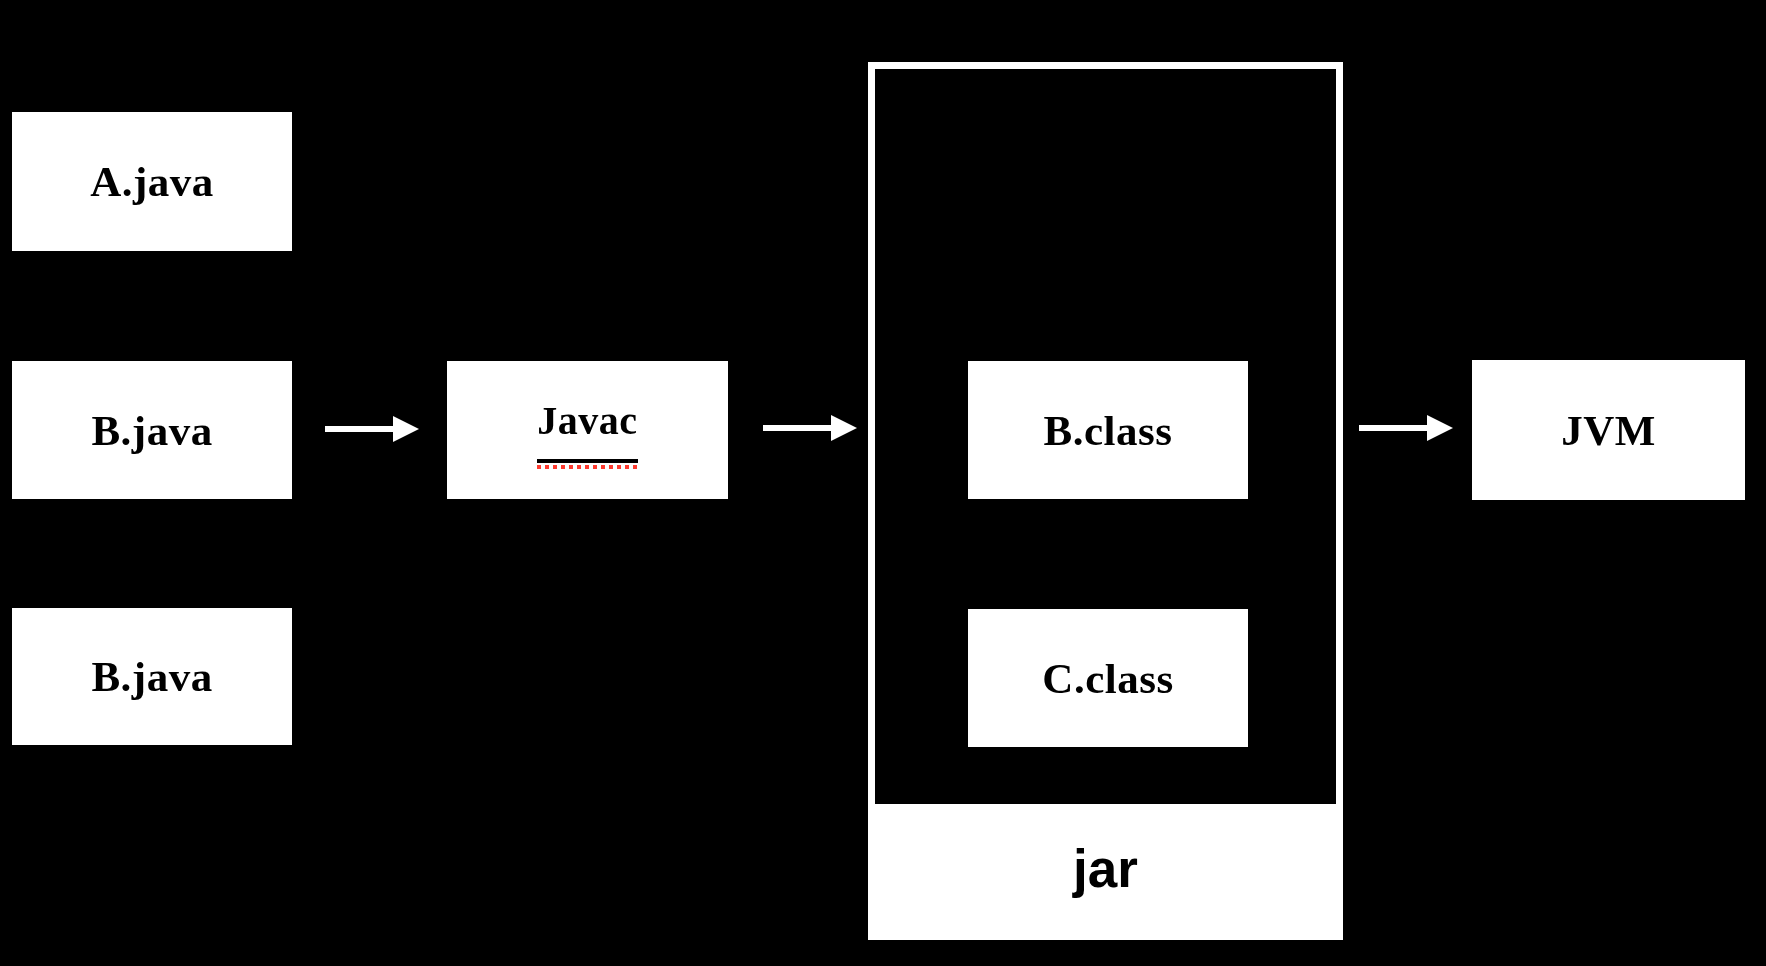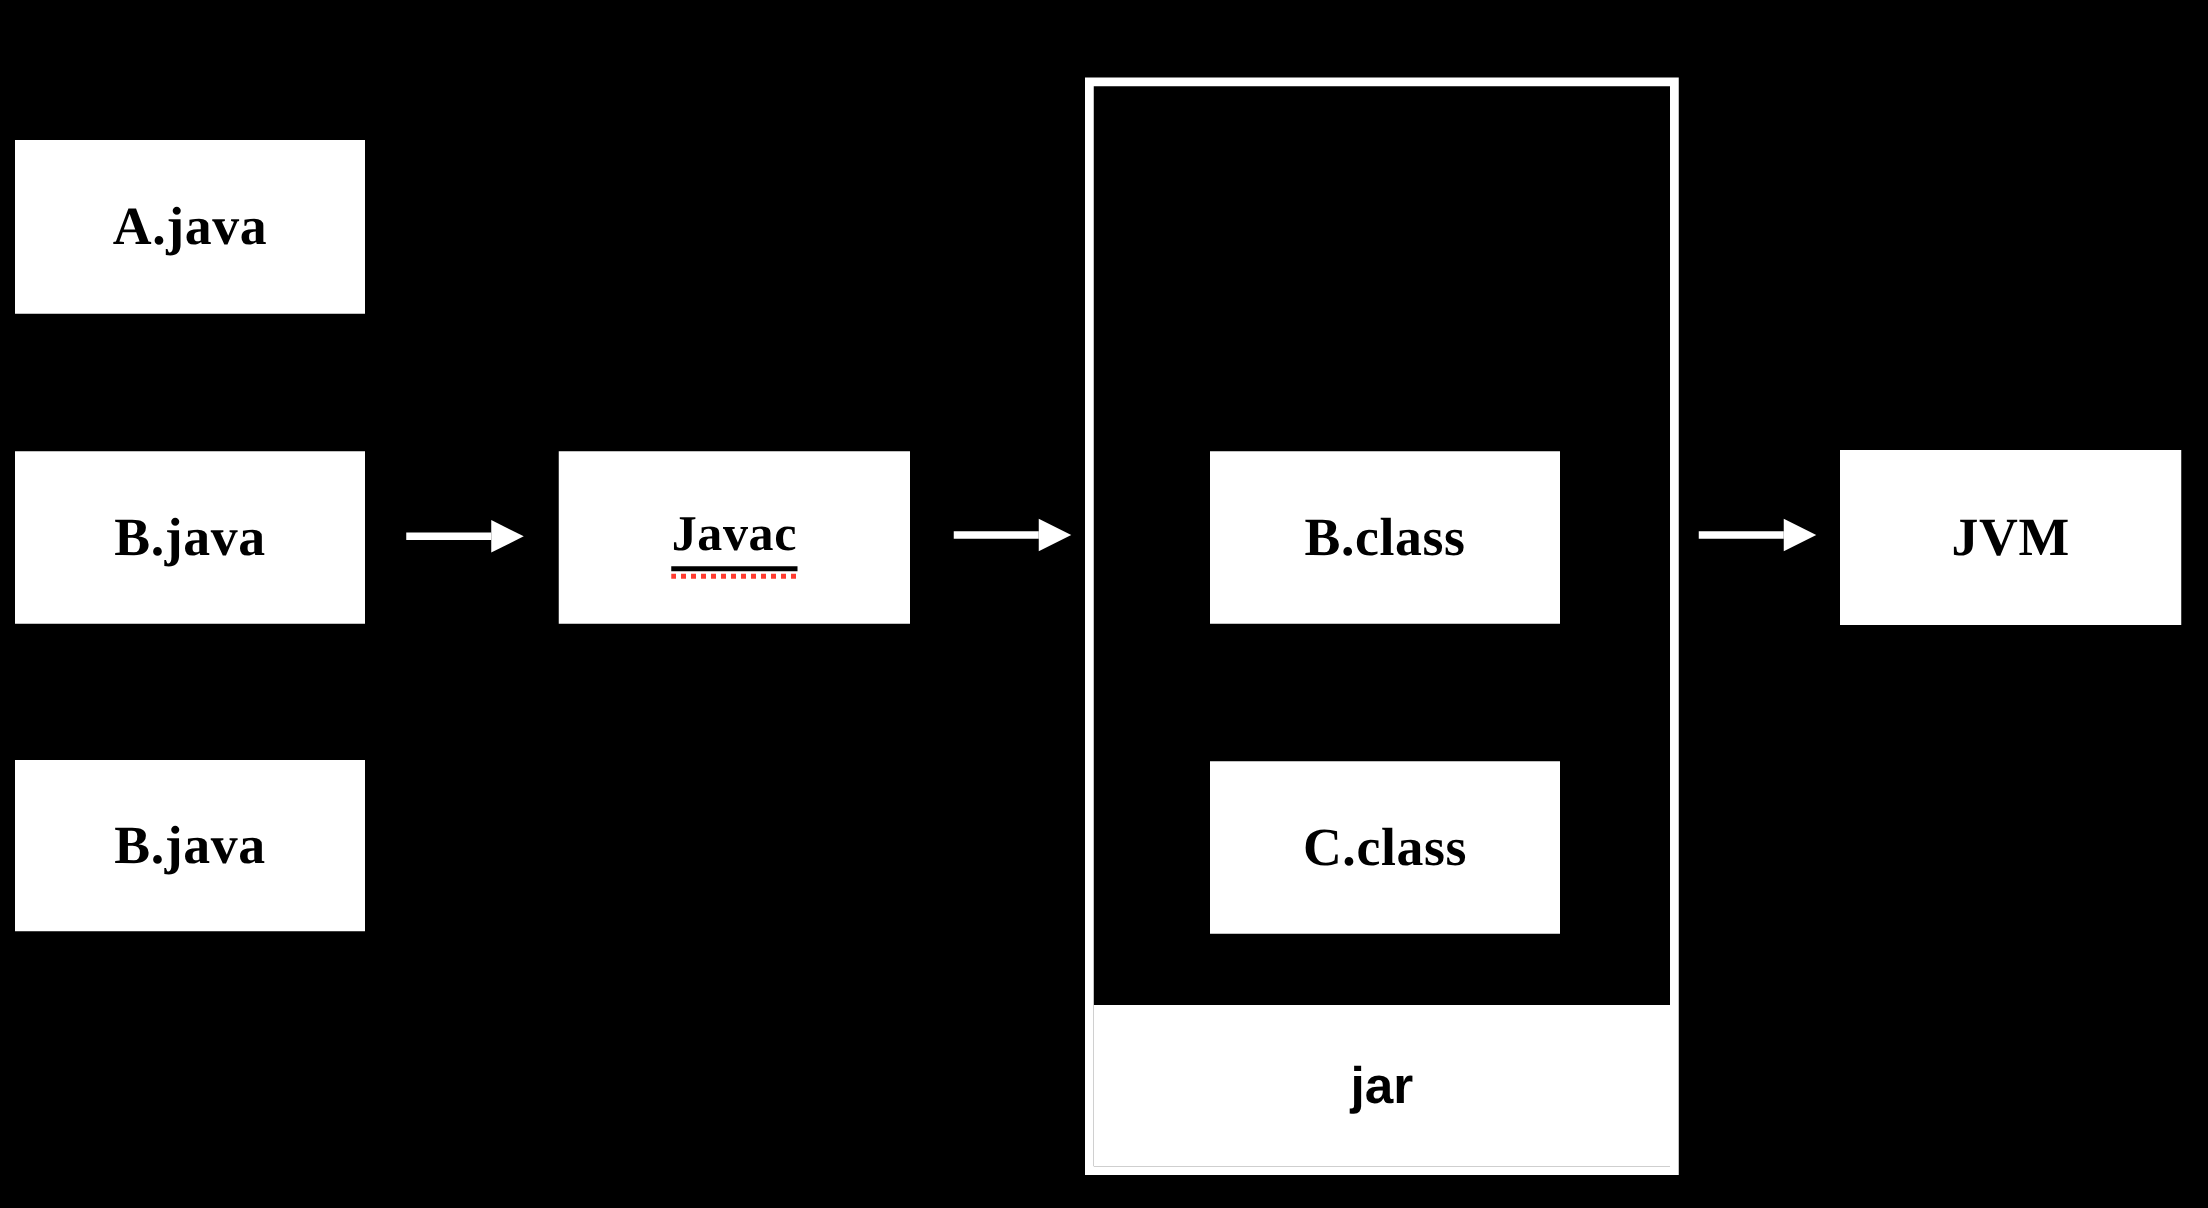--- a/index.html
+++ b/index.html
@@ -31,21 +31,21 @@
   }
   
   .src-a  { left: 12px;  top: 112px; width: 280px; height: 139px; }
   .src-b1 { left: 12px;  top: 361px; width: 280px; height: 138px; }
   .src-b2 { left: 12px;  top: 608px; width: 280px; height: 137px; }
   
   .javac-box { left: 447px; top: 361px; width: 281px; height: 138px; }
   .javac-label {
     position: relative;
     display: inline-block;
-    padding-bottom: 3px;
+    padding-bottom: 15px;
     border-bottom: 4px solid #000000;
     font-size: 40px;
   }
   .javac-label::after {
     content: "";
     position: absolute;
     left: 0;
     right: 0;
     bottom: -10px;
     height: 4px;
@@ -70,21 +70,21 @@
     left: 0;
     right: 0;
     bottom: 0;
     height: 129px;
     background: #ffffff;
     color: #000000;
     display: flex;
     align-items: center;
     justify-content: center;
     font-weight: 700;
-    font-size: 41px;
+    font-size: 53px;
     text-align: center;
   }
   
   .jvm-box { left: 1472px; top: 360px; width: 273px; height: 140px; }
   
   .arrow {
     position: absolute;
     height: 26px;
     display: flex;
     align-items: center;

